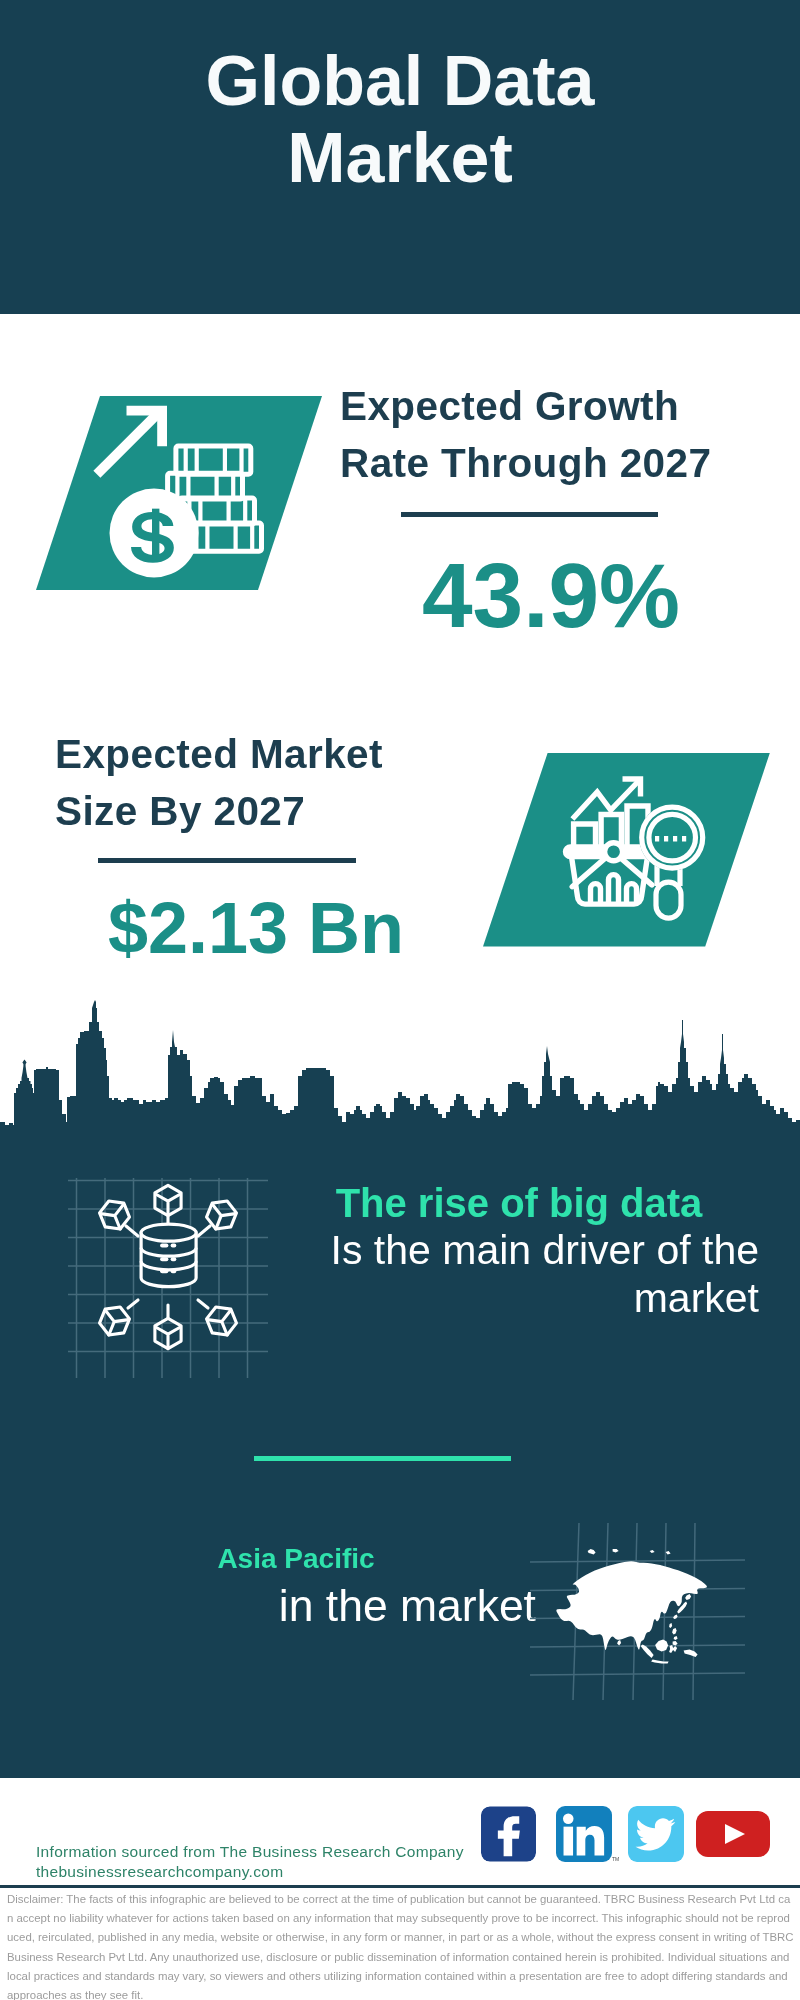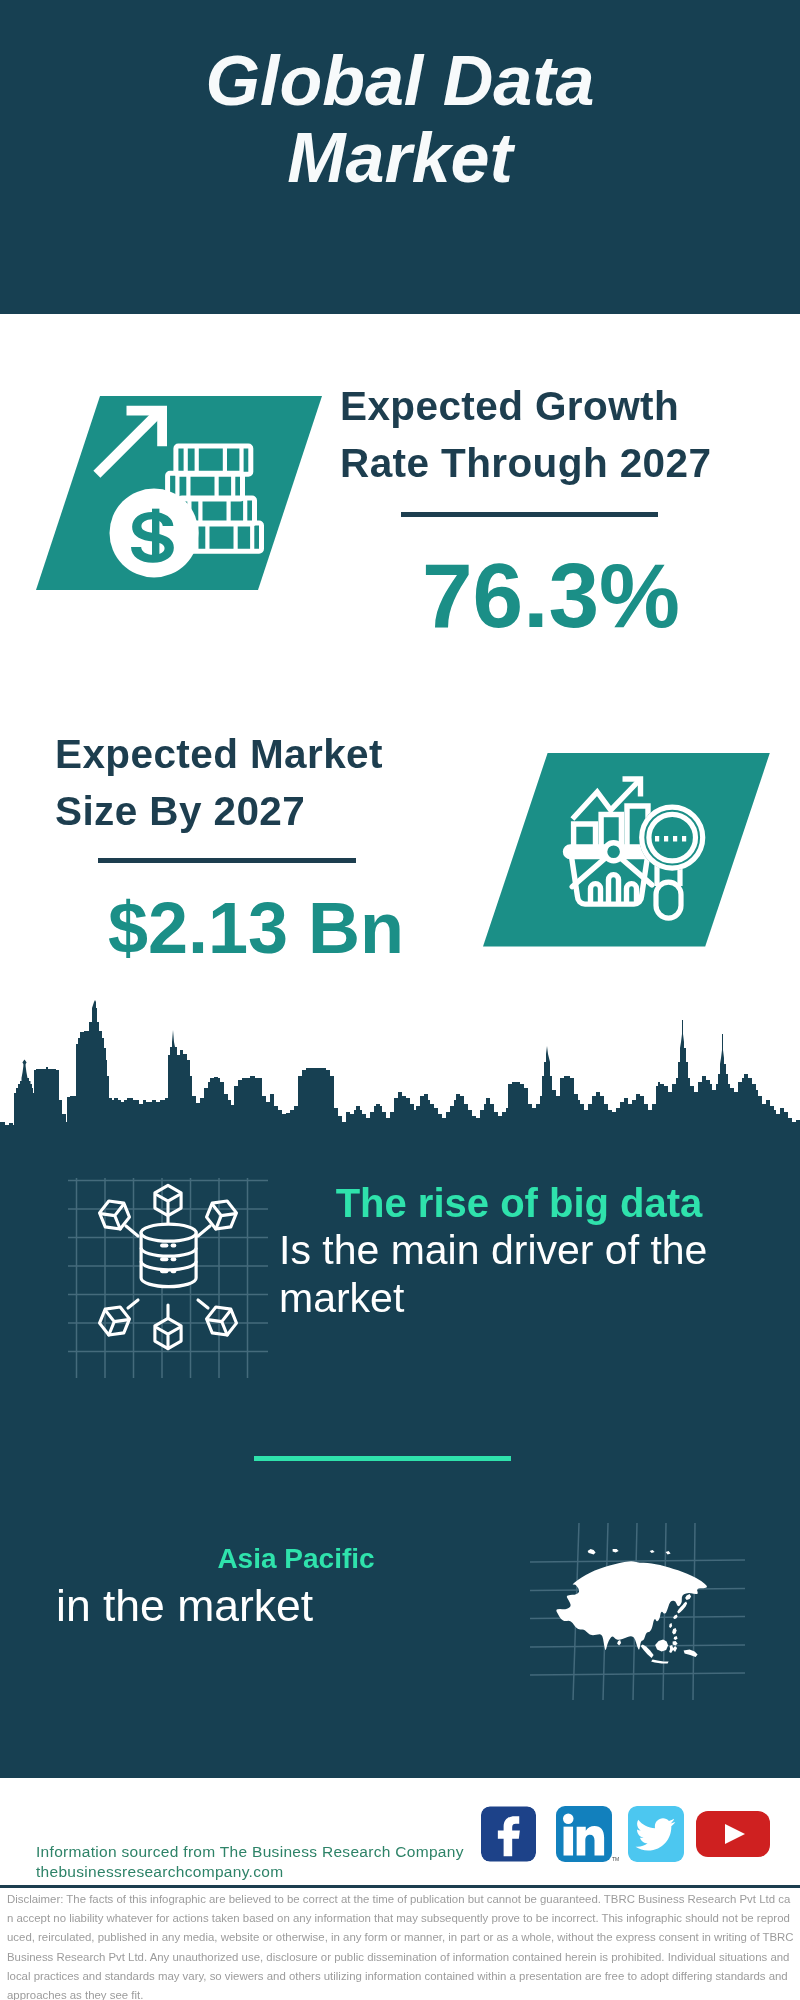--- a/index.html
+++ b/index.html
@@ -1,39 +1,39 @@
 <!DOCTYPE html>
 <html><head>
 <meta charset="utf-8">
 <style>
   html,body{margin:0;padding:0;}
   body{width:800px;height:2000px;background:#ffffff;font-family:"Liberation Sans",sans-serif;overflow:hidden;
        -webkit-font-smoothing:antialiased;}
   .page{position:relative;width:800px;height:2000px;background:#fff;}
 
   
-  .header{position:absolute;left:0;top:0;width:800px;height:314px;background:#174052;font-style:italic;}
+  .header{position:absolute;left:0;top:0;width:800px;height:314px;background:#174052;}
   .header-title{position:absolute;left:0;top:43px;width:800px;text-align:center;color:#f7fafb;
     font-weight:bold;font-size:70px;line-height:77px;letter-spacing:0px;}
 
   
   .white-mid{position:absolute;left:0;top:314px;width:800px;height:696px;background:#fff;}
 
   .stat-label{position:absolute;color:#1d3e4f;font-weight:bold;font-size:40.5px;line-height:56.5px;
     letter-spacing:0.4px;}
   .stat-rule{position:absolute;height:4px;background:#1d3e4f;}
   .stat-value{position:absolute;color:#1b8f87;font-weight:bold;text-align:center;
     line-height:1;white-space:nowrap;}
 
   
   .dark{position:absolute;left:0;top:1130px;width:800px;height:648px;background:#174052;}
   .skyline{pointer-events:none;}
 
   .insight-hl{position:absolute;color:#2fe2ac;font-weight:bold;font-size:40px;line-height:47.5px;text-align:center;white-space:nowrap;}
-  .insight-txt{position:absolute;color:#fff;font-size:41px;line-height:47.5px;text-align:left;font-weight:normal;white-space:nowrap;}
+  .insight-txt{position:absolute;color:#fff;font-size:41px;line-height:47.5px;text-align:right;font-weight:normal;white-space:nowrap;}
   .mint-rule{position:absolute;height:5px;background:#2fe2ac;}
 
   
   .footer{position:absolute;left:0;top:1778px;width:800px;height:109px;background:#fff;}
   .src-line{position:absolute;color:#2e8368;font-size:15.5px;line-height:20px;letter-spacing:0.3px;white-space:nowrap;margin-top:32px;}
   .social{position:absolute;border-radius:9px;}
   .divider{position:absolute;left:0;top:1885px;width:800px;height:3px;background:#1d3e4f;}
   .disclaimer{position:absolute;left:7px;top:1890px;width:788px;color:#9c9c9c;font-size:11.42px;
     line-height:19.2px;text-align:left;word-break:break-all;letter-spacing:0px;}
 </style>
@@ -121,21 +121,21 @@
                    c14.5,0 24,7.2 24,16.4 z" transform="translate(0,-8)"></path>
         </g>
       </g>
     </svg>
 
     <div class="stat-label" style="left:340px;top:64px;width:400px;">
       <div>Expected Growth</div>
       <div>Rate Through 2027</div>
     </div>
     <div class="stat-rule" style="left:401px;top:198px;width:257px;height:5px;"></div>
-    <div class="stat-value" style="left:351px;top:236px;width:400px;font-size:91px;">76.3%</div>
+    <div class="stat-value" style="left:351px;top:236px;width:400px;font-size:91px;">43.9%</div>
 
     <div class="stat-label" style="left:55px;top:412px;width:400px;">
       <div>Expected Market</div>
       <div>Size By 2027</div>
     </div>
     <div class="stat-rule" style="left:98px;top:544px;width:258px;height:5px;"></div>
     <div class="stat-value" style="left:56px;top:578px;width:400px;font-size:72px;">$2.13 Bn</div>
 
     <svg class="para-icon" style="position:absolute;left:483px;top:438.9px;" width="288" height="195" viewBox="0 0 288 195">
       <polygon points="64.6,0 286.8,0 222.2,193.6 0,193.6" fill="#1b8f87"></polygon>

